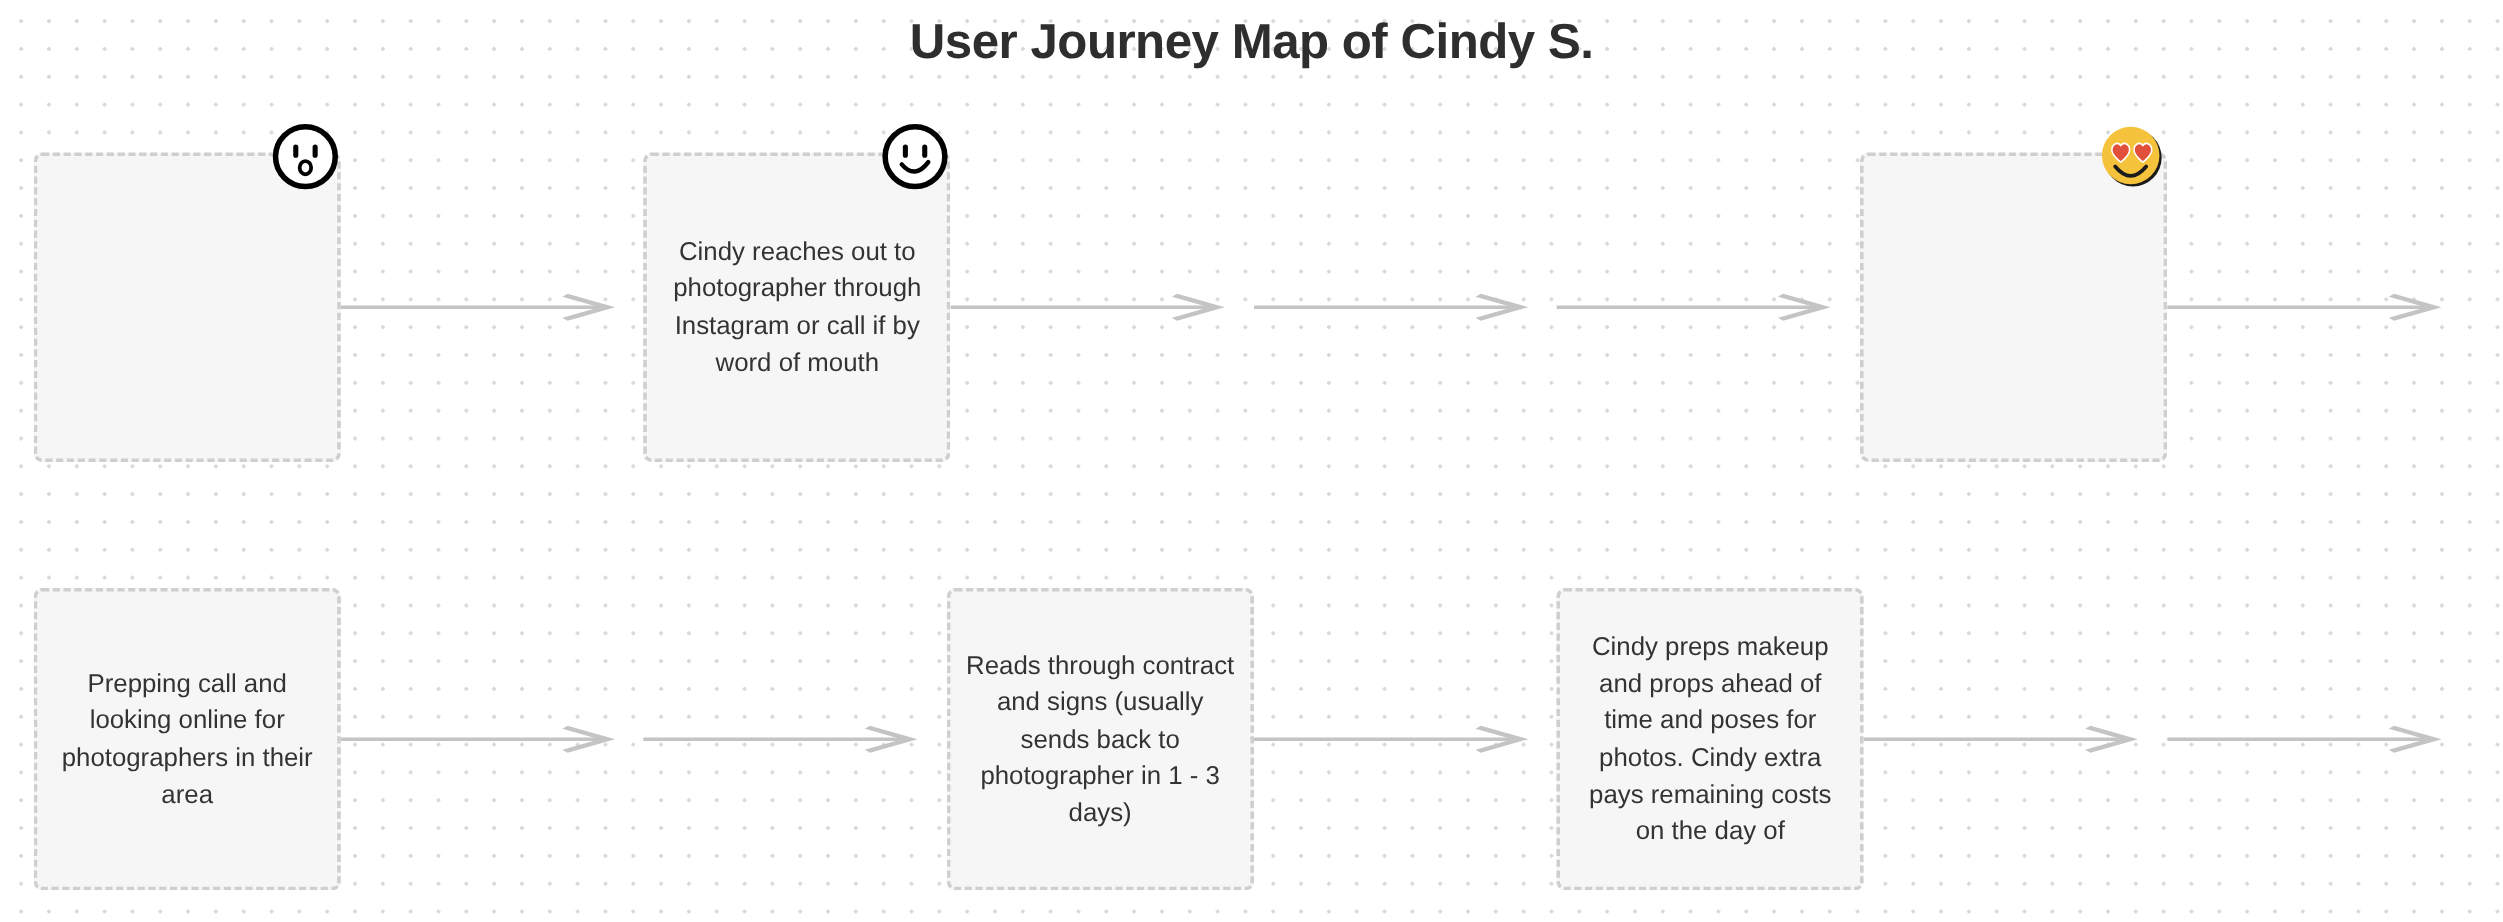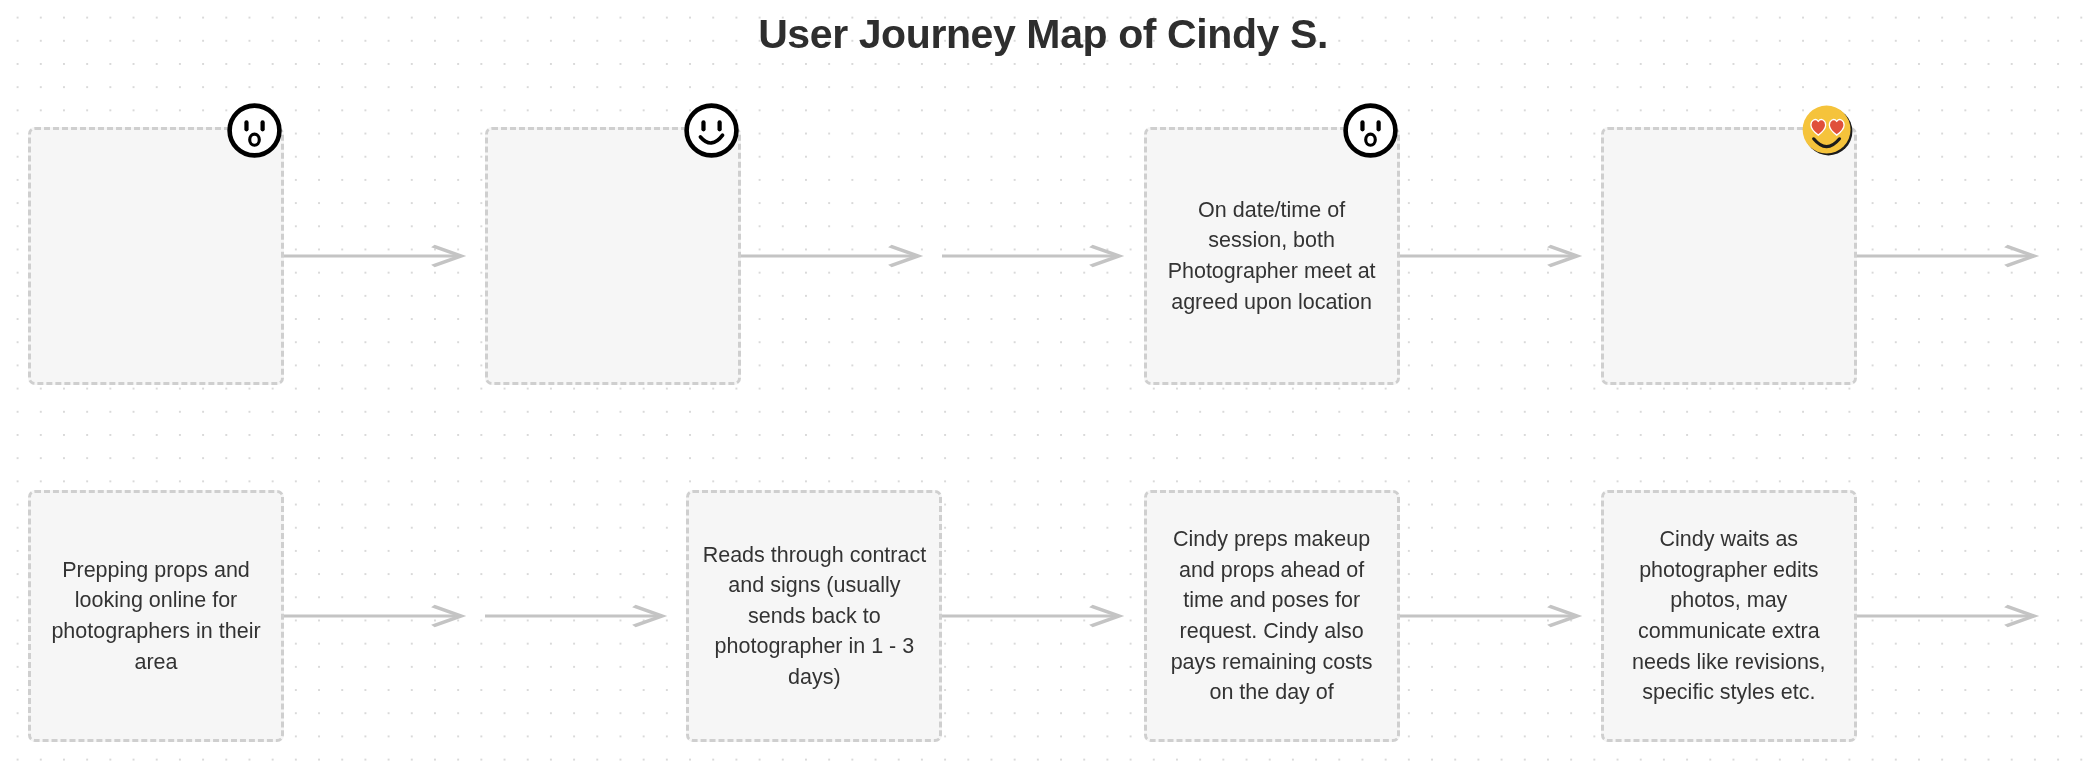--- a/index.html
+++ b/index.html
@@ -123,48 +123,38 @@
 
   <div class="card">
     <span class="emoji">
       <svg viewBox="0 0 64 64">
         <circle cx="32" cy="32" r="27" fill="#ffffff" stroke="#000000" stroke-width="5"></circle>
         <rect x="21" y="21" width="4.6" height="12" rx="2.3" fill="#000000"></rect>
         <rect x="38.5" y="21" width="4.6" height="12" rx="2.3" fill="#000000"></rect>
         <path d="M20 39 q12 14 24 -2" fill="none" stroke="#000000" stroke-width="4" stroke-linecap="round"></path>
       </svg>
     </span>
-  </div>
-
-  <div class="arrow">
-    <svg viewBox="0 0 100 26" preserveAspectRatio="none">
-      <line x1="0" y1="13" x2="86" y2="13" stroke="#c4c4c4" stroke-width="3"></line>
-      <polyline points="74,3 88,13 74,23" fill="none" stroke="#c4c4c4" stroke-width="3"></polyline>
-    </svg>
-  </div>
-
-
-  <div class="arrow">
-    <svg viewBox="0 0 100 26" preserveAspectRatio="none">
-      <line x1="0" y1="13" x2="86" y2="13" stroke="#c4c4c4" stroke-width="3"></line>
-      <polyline points="74,3 88,13 74,23" fill="none" stroke="#c4c4c4" stroke-width="3"></polyline>
-    </svg>
-  </div>
-
-  <div class="card">
-    <span class="emoji">
-      <svg viewBox="0 0 64 64">
-        <circle cx="32" cy="32" r="27" fill="#ffffff" stroke="#000000" stroke-width="5"></circle>
-        <rect x="21" y="21" width="4.6" height="12" rx="2.3" fill="#000000"></rect>
-        <rect x="38.5" y="21" width="4.6" height="12" rx="2.3" fill="#000000"></rect>
-        <ellipse cx="32" cy="42" rx="5.2" ry="6" fill="#ffffff" stroke="#000000" stroke-width="3.4"></ellipse>
-      </svg>
-    </span>
-    <div class="card-text">On date/time of session, both Photographer meet at agreed upon location</div>
-  </div>
+    <div class="card-text">Cindy reaches out to photographer through Instagram or call if by word of mouth</div>
+  </div>
+
+  <div class="arrow">
+    <svg viewBox="0 0 100 26" preserveAspectRatio="none">
+      <line x1="0" y1="13" x2="86" y2="13" stroke="#c4c4c4" stroke-width="3"></line>
+      <polyline points="74,3 88,13 74,23" fill="none" stroke="#c4c4c4" stroke-width="3"></polyline>
+    </svg>
+  </div>
+
+
+  <div class="arrow">
+    <svg viewBox="0 0 100 26" preserveAspectRatio="none">
+      <line x1="0" y1="13" x2="86" y2="13" stroke="#c4c4c4" stroke-width="3"></line>
+      <polyline points="74,3 88,13 74,23" fill="none" stroke="#c4c4c4" stroke-width="3"></polyline>
+    </svg>
+  </div>
+
 
   <div class="arrow">
     <svg viewBox="0 0 100 26" preserveAspectRatio="none">
       <line x1="0" y1="13" x2="86" y2="13" stroke="#c4c4c4" stroke-width="3"></line>
       <polyline points="74,3 88,13 74,23" fill="none" stroke="#c4c4c4" stroke-width="3"></polyline>
     </svg>
   </div>
 
   <div class="card">
     <span class="emoji">
@@ -184,21 +174,21 @@
       <polyline points="74,3 88,13 74,23" fill="none" stroke="#c4c4c4" stroke-width="3"></polyline>
     </svg>
   </div>
 
 
 </div>
 
 <div class="row row-2">
 
   <div class="card">
-    <div class="card-text">Prepping props and looking online for photographers in their area</div>
+    <div class="card-text">Prepping call and looking online for photographers in their area</div>
   </div>
 
   <div class="arrow">
     <svg viewBox="0 0 100 26" preserveAspectRatio="none">
       <line x1="0" y1="13" x2="86" y2="13" stroke="#c4c4c4" stroke-width="3"></line>
       <polyline points="74,3 88,13 74,23" fill="none" stroke="#c4c4c4" stroke-width="3"></polyline>
     </svg>
   </div>
 
 
@@ -214,33 +204,30 @@
   </div>
 
   <div class="arrow">
     <svg viewBox="0 0 100 26" preserveAspectRatio="none">
       <line x1="0" y1="13" x2="86" y2="13" stroke="#c4c4c4" stroke-width="3"></line>
       <polyline points="74,3 88,13 74,23" fill="none" stroke="#c4c4c4" stroke-width="3"></polyline>
     </svg>
   </div>
 
   <div class="card">
-    <div class="card-text">Cindy preps makeup and props ahead of time and poses for request. Cindy also pays remaining costs on the day of</div>
-  </div>
-
-  <div class="arrow">
-    <svg viewBox="0 0 100 26" preserveAspectRatio="none">
-      <line x1="0" y1="13" x2="86" y2="13" stroke="#c4c4c4" stroke-width="3"></line>
-      <polyline points="74,3 88,13 74,23" fill="none" stroke="#c4c4c4" stroke-width="3"></polyline>
-    </svg>
-  </div>
-
-  <div class="card">
-    <div class="card-text">Cindy waits as photographer edits photos, may communicate extra needs like revisions, specific styles etc.</div>
-  </div>
+    <div class="card-text">Cindy preps makeup and props ahead of time and poses for photos. Cindy extra pays remaining costs on the day of</div>
+  </div>
+
+  <div class="arrow">
+    <svg viewBox="0 0 100 26" preserveAspectRatio="none">
+      <line x1="0" y1="13" x2="86" y2="13" stroke="#c4c4c4" stroke-width="3"></line>
+      <polyline points="74,3 88,13 74,23" fill="none" stroke="#c4c4c4" stroke-width="3"></polyline>
+    </svg>
+  </div>
+
 
   <div class="arrow">
     <svg viewBox="0 0 100 26" preserveAspectRatio="none">
       <line x1="0" y1="13" x2="86" y2="13" stroke="#c4c4c4" stroke-width="3"></line>
       <polyline points="74,3 88,13 74,23" fill="none" stroke="#c4c4c4" stroke-width="3"></polyline>
     </svg>
   </div>
 
 
 </div>

